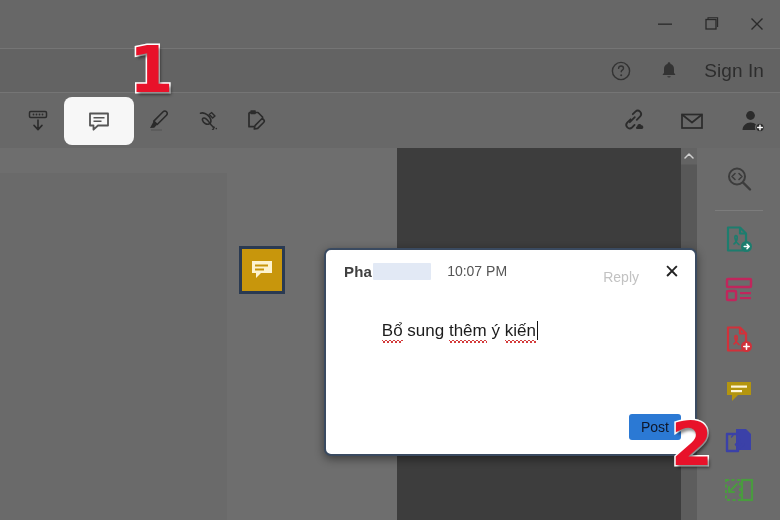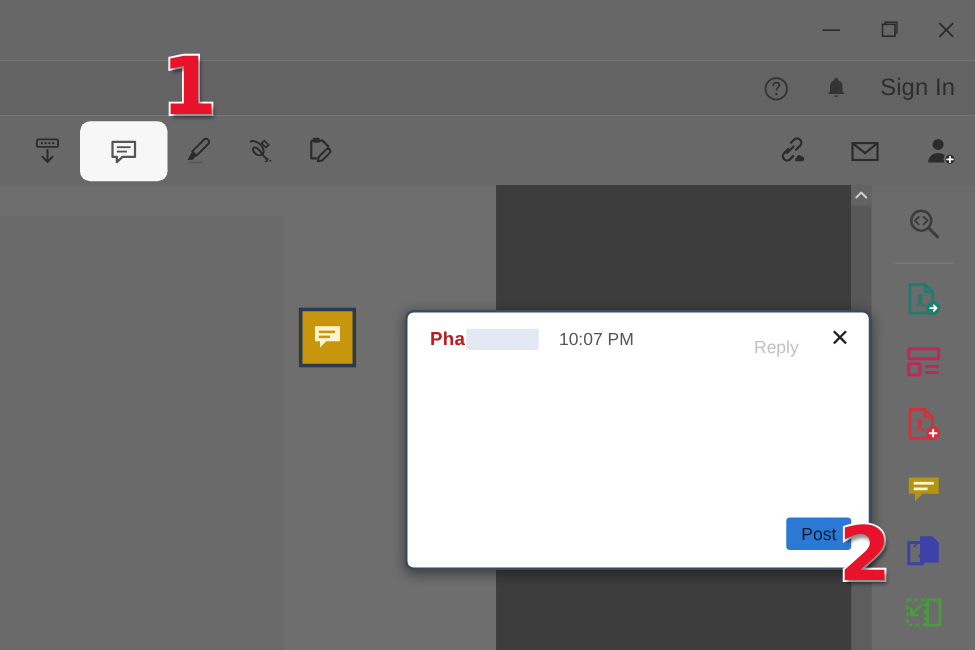--- a/index.html
+++ b/index.html
@@ -137,21 +137,21 @@
     background: #ffffff;
     border-radius: 7px;
     border: 2px solid #3a4a60;
     box-shadow: 0 3px 10px rgba(0,0,0,.45);
     overflow: hidden;
   }
   .popup-head {
     display: flex; align-items: center;
     height: 42px; padding: 0 12px 0 18px;
   }
-  .author { font-size: 15px; font-weight: bold; color: #b91c1c; letter-spacing: .2px; }
+  .author { font-size: 15px; font-weight: bold; color: #404040; letter-spacing: .2px; }
   .redact {
     width: 58px; height: 17px; background: #e2e9f5;
     margin-left: 1px; border-radius: 1px;
   }
   .time { font-size: 14px; color: #555; margin-left: 16px; }
   .reply {
     margin-left: auto; font-size: 14px; color: #c2c2c2; margin-top: 12px;
   }
   .close {
     margin-left: 22px; width: 22px; height: 22px;
@@ -412,20 +412,25 @@
   <div class="popup">
 
     <div class="popup-head">
       <span class="author">Pha</span>
       <span class="redact"></span>
       <span class="time">10:07 PM</span>
       <span class="reply">Reply</span>
       <span class="close">✕</span>
     </div>
 
+    <div class="popup-body">
+      <div class="comment-text">
+        <span class="sp">Bổ</span><span> sung </span><span class="sp">thêm</span><span> ý </span><span class="sp">kiến</span><span class="caret"></span>
+      </div>
+    </div>
 
     <button class="post-btn">Post</button>
   </div>
 
   <div class="annot annot-1">1</div>
   <div class="annot annot-2">2</div>
 
 </div>
 
 </body></html>

